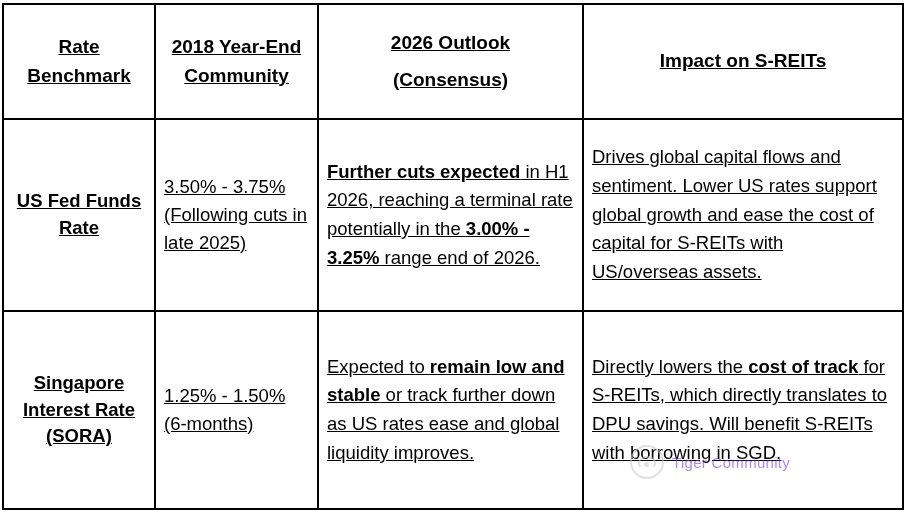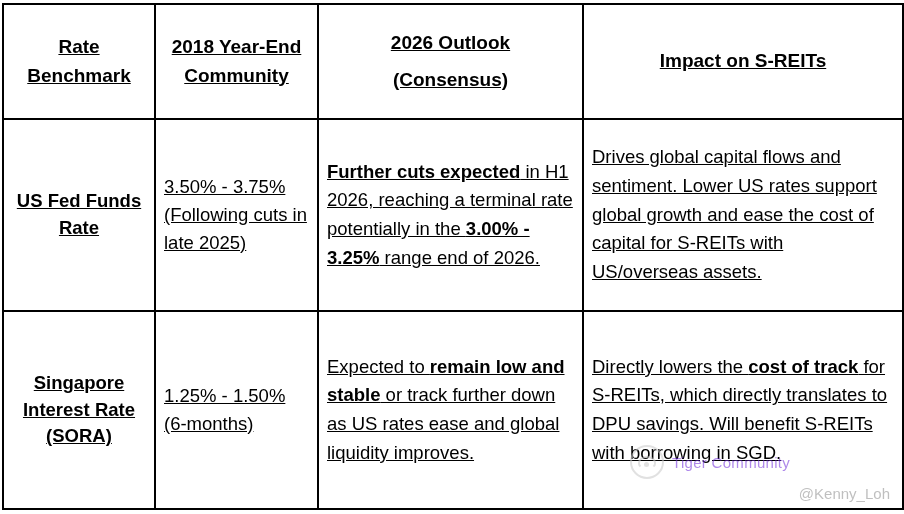--- a/index.html
+++ b/index.html
@@ -195,16 +195,15 @@
         </td>
       </tr>
     </tbody>
   </table>
 
   <div class="watermark">
     <div class="wm-row">
       <div class="wm-logo"></div>
       <div class="wm-text">Tiger Community</div>
     </div>
-    <div class="wm-handle">@Kenny_Loh</div>
   </div>
 
 </div>
 
 </body></html>

